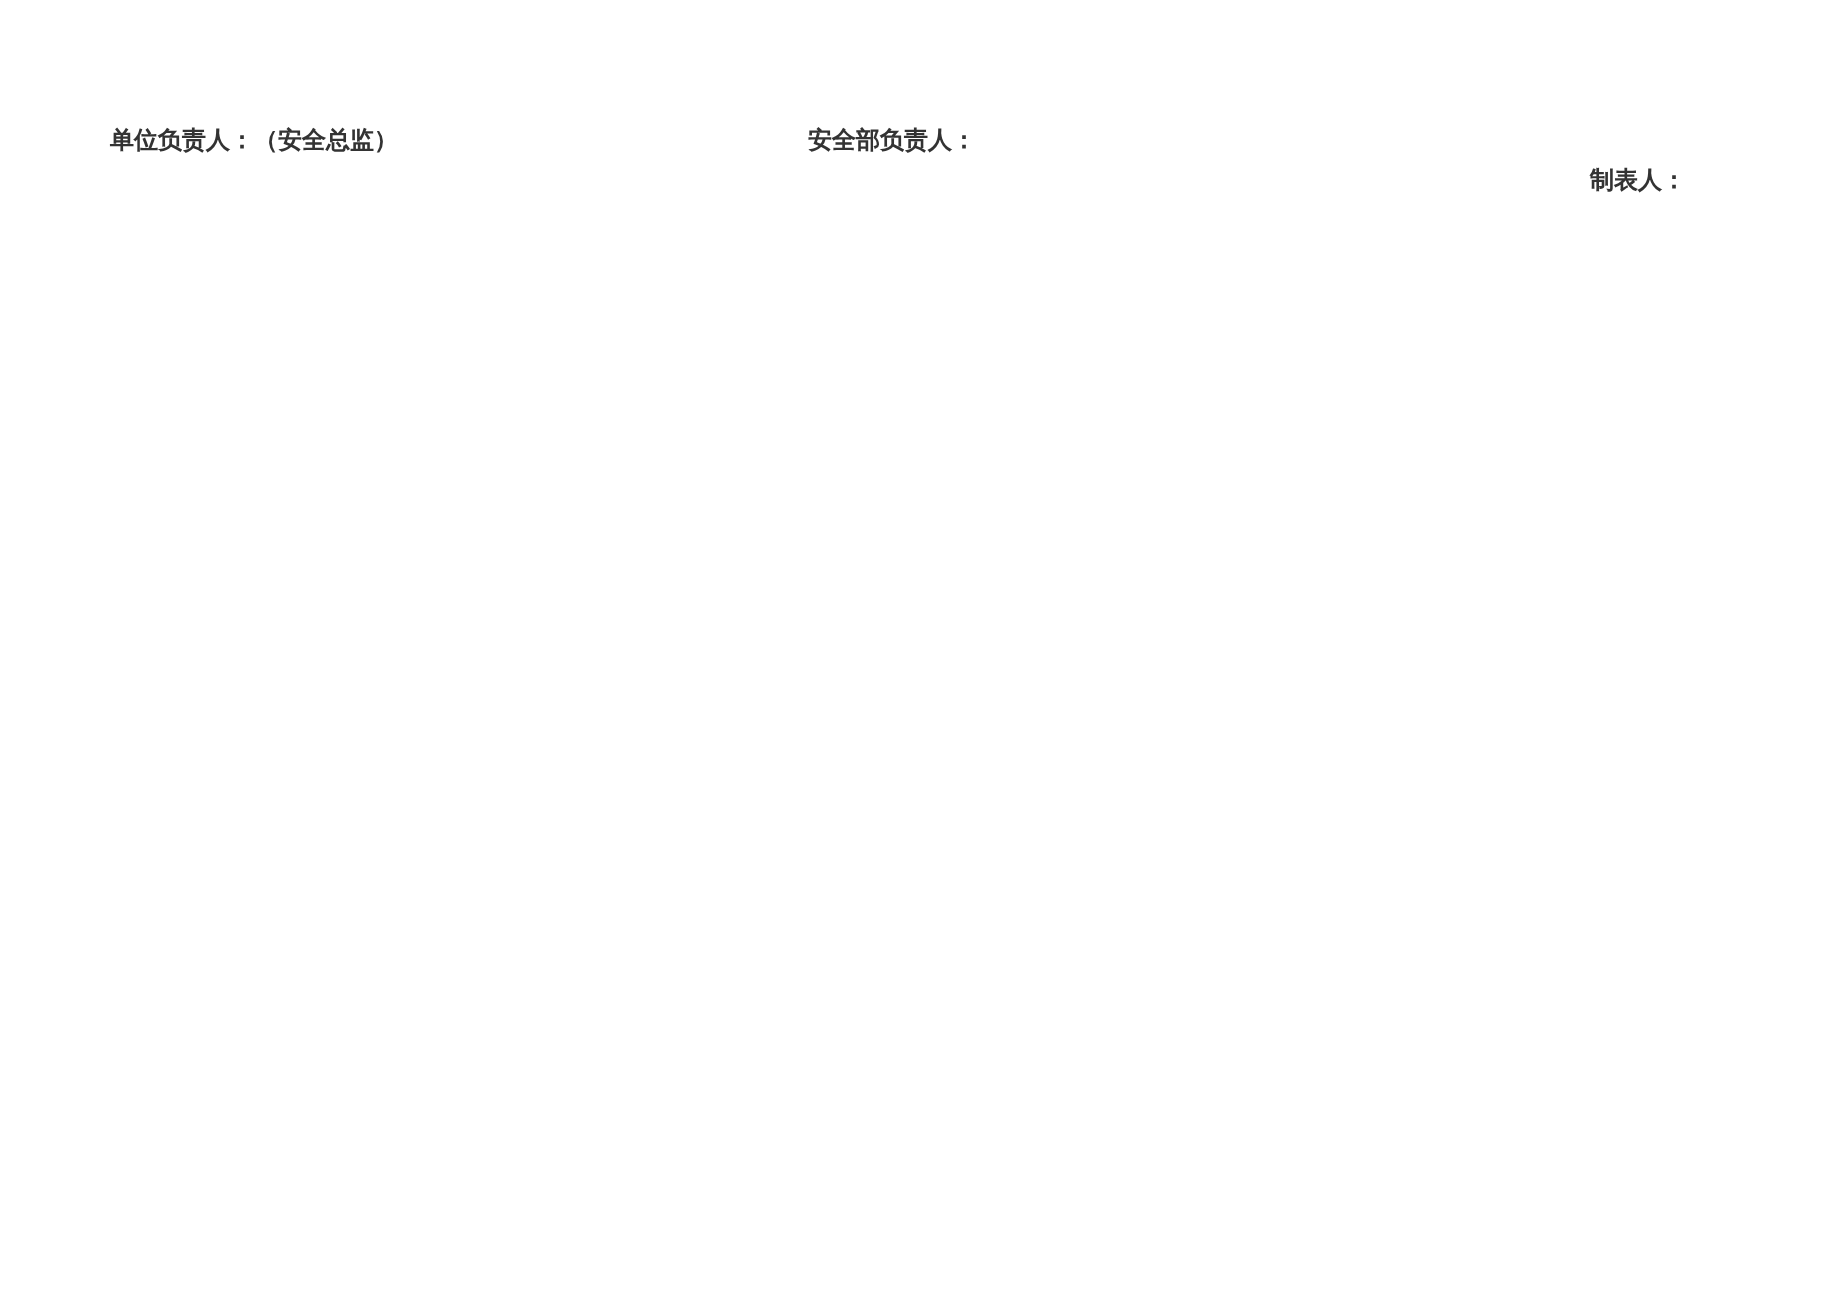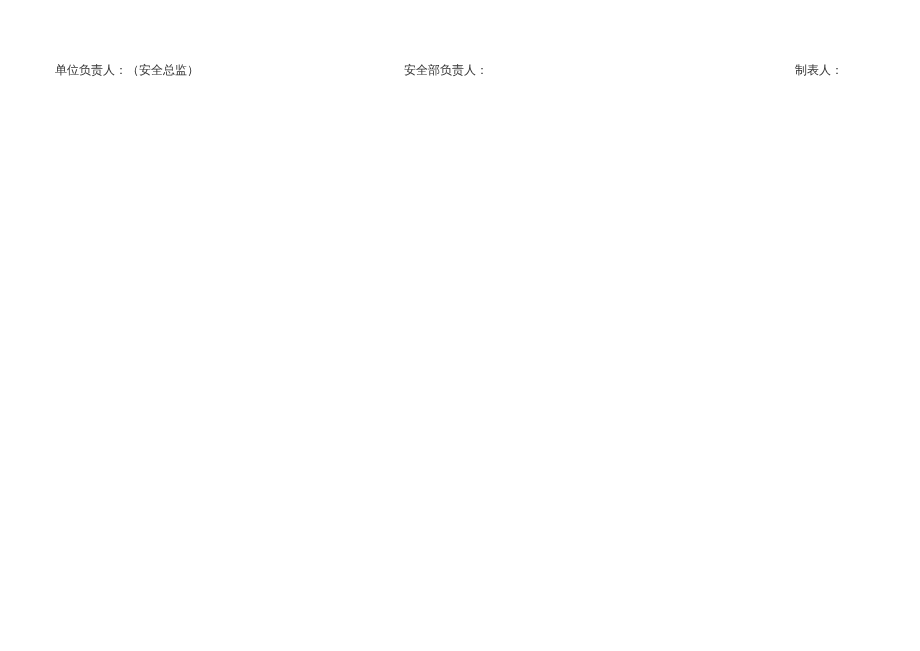--- a/index.html
+++ b/index.html
@@ -1,18 +1,19 @@
 <!DOCTYPE html>
 <html><head>
   <meta charset="utf-8">
   <style>
     * {
       margin: 0;
       padding: 0;
       box-sizing: border-box;
+      font-weight: bold;
     }
     body {
       width: 920px;
       height: 651px;
       background: #ffffff;
       font-family: "SimSun", "宋体", serif;
       font-size: 12px;
       color: #333333;
       position: relative;
     }
@@ -30,20 +31,21 @@
     .field-unit {
       flex: 0 0 auto;
     }
     .field-safety {
       position: absolute;
       left: 404px;
     }
     .field-preparer {
       position: absolute;
       left: 795px;
+      margin-top: 20px;
     }
   </style>
 </head>
 <body>
 
 <div class="signature-row">
   <div class="field field-unit">
     <span>单位负责人：</span><span>（安全总监）</span>
   </div>
   <div class="field field-safety">

